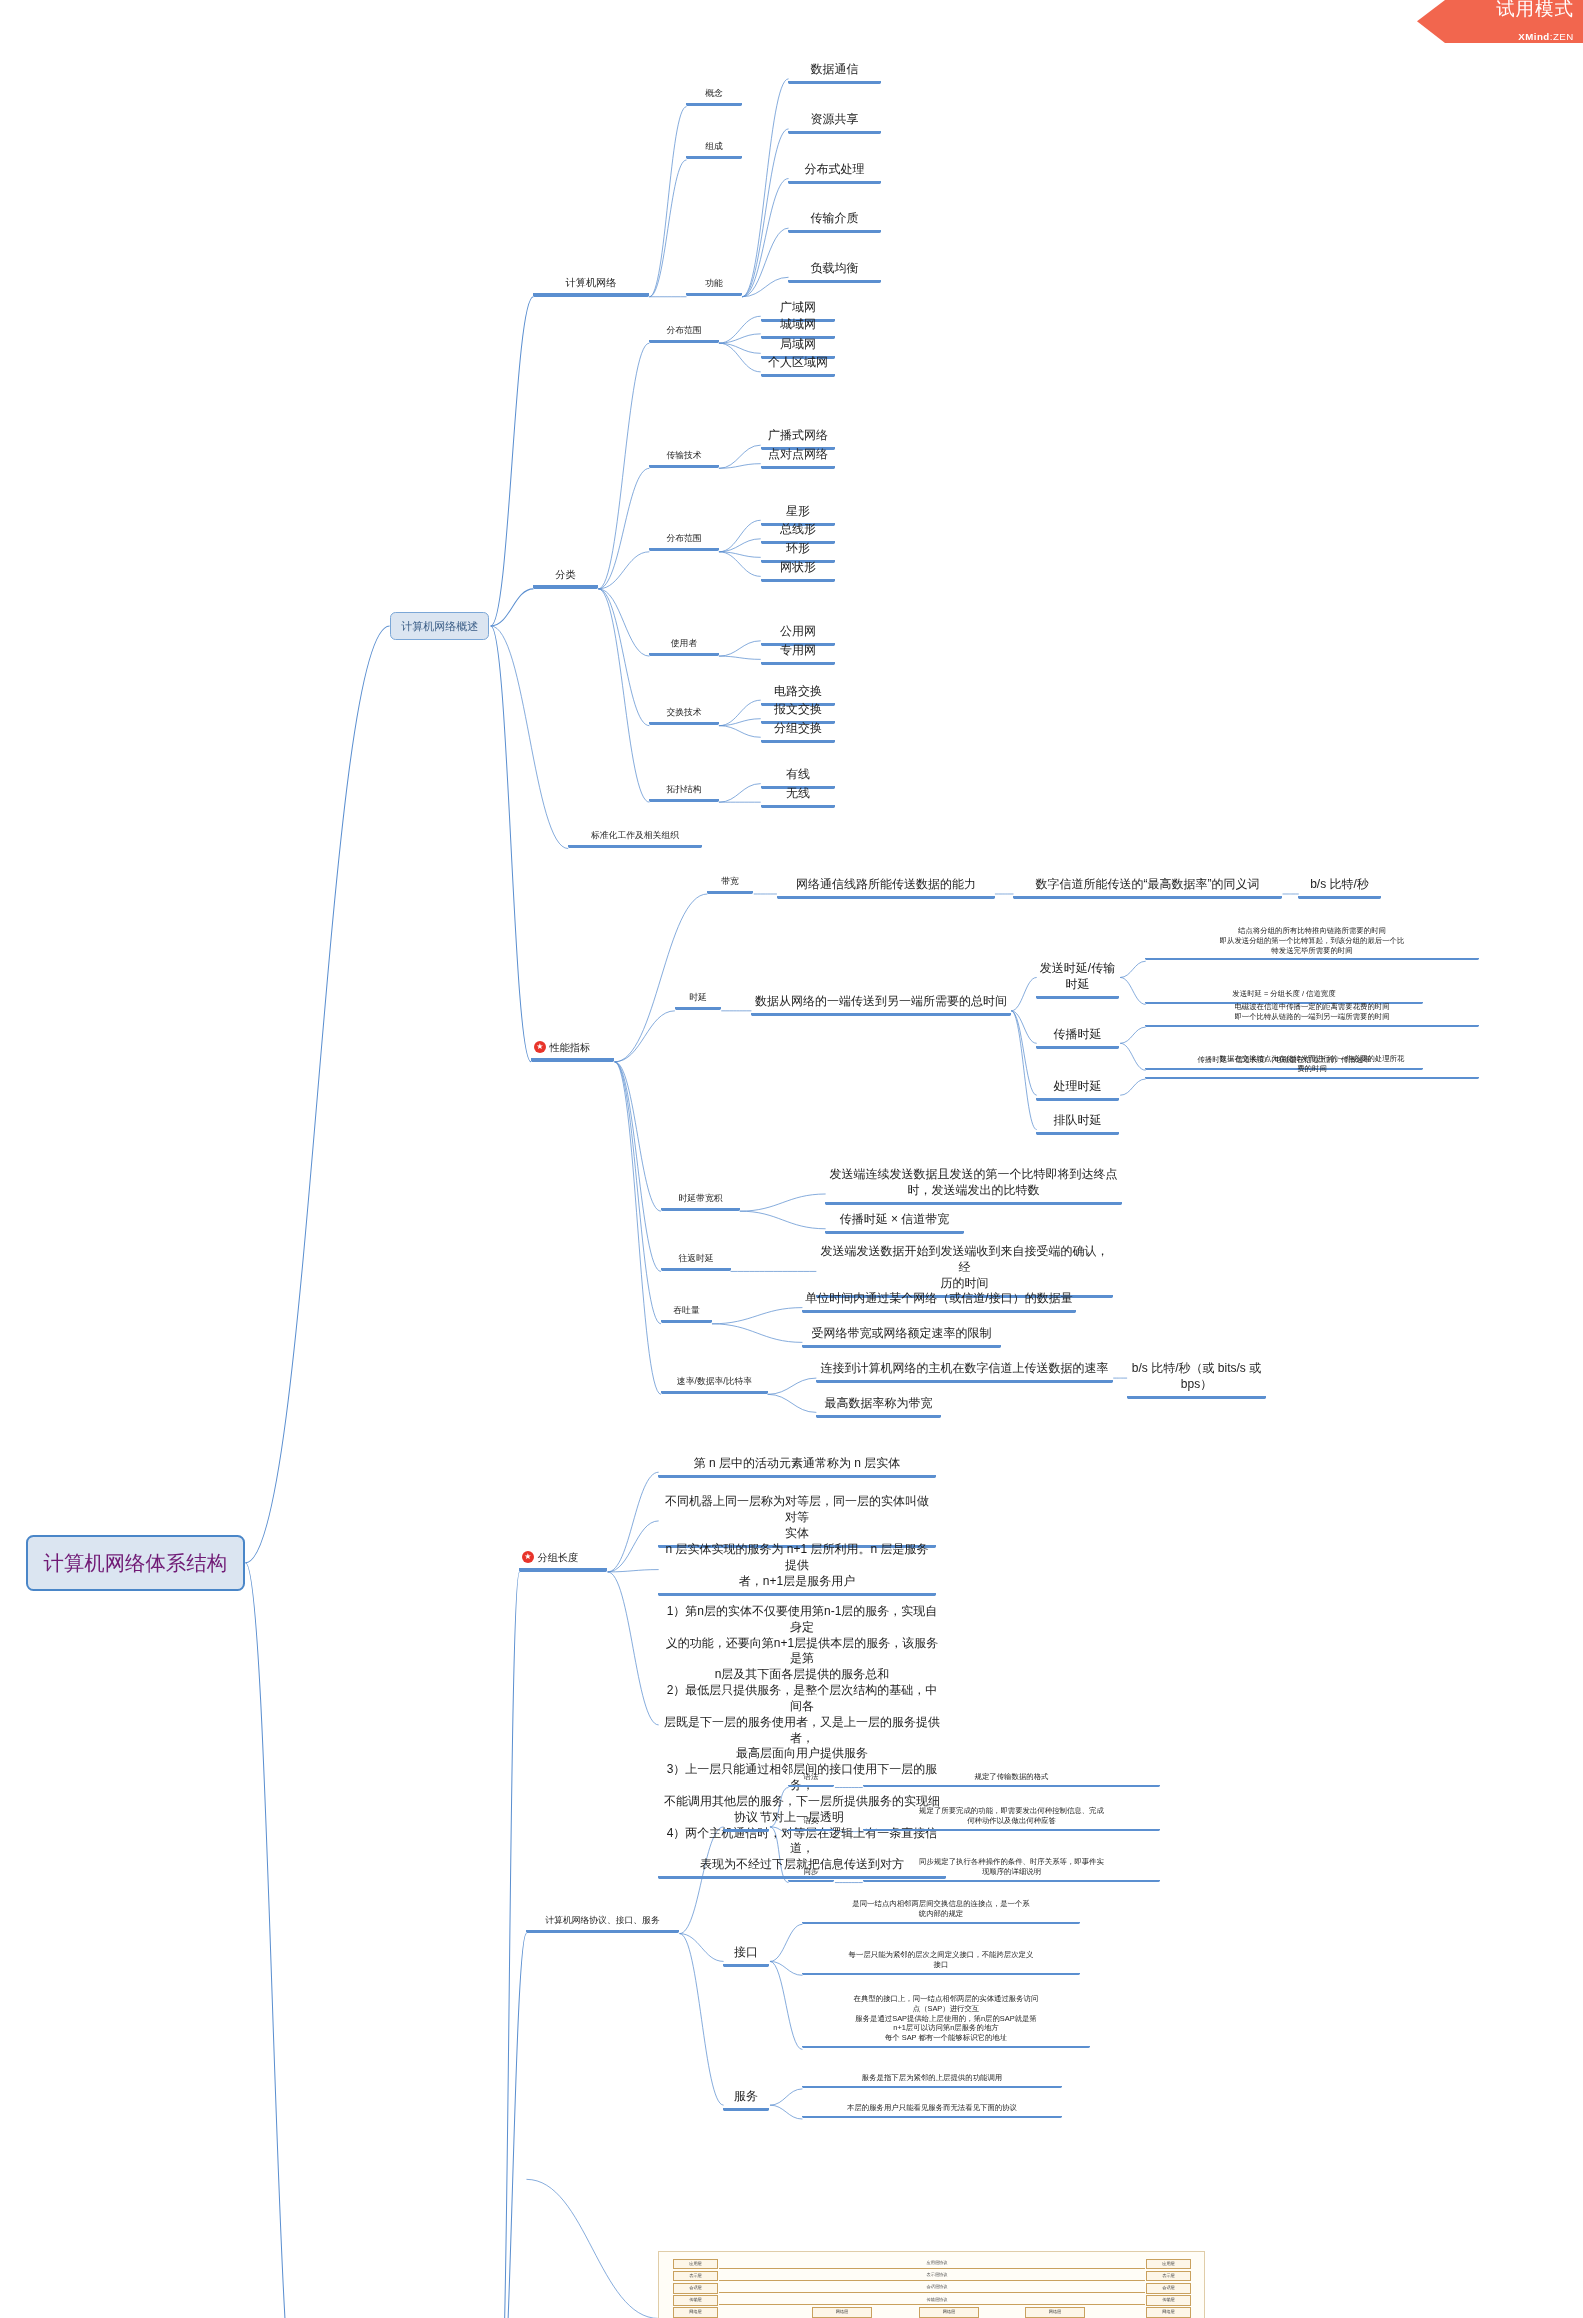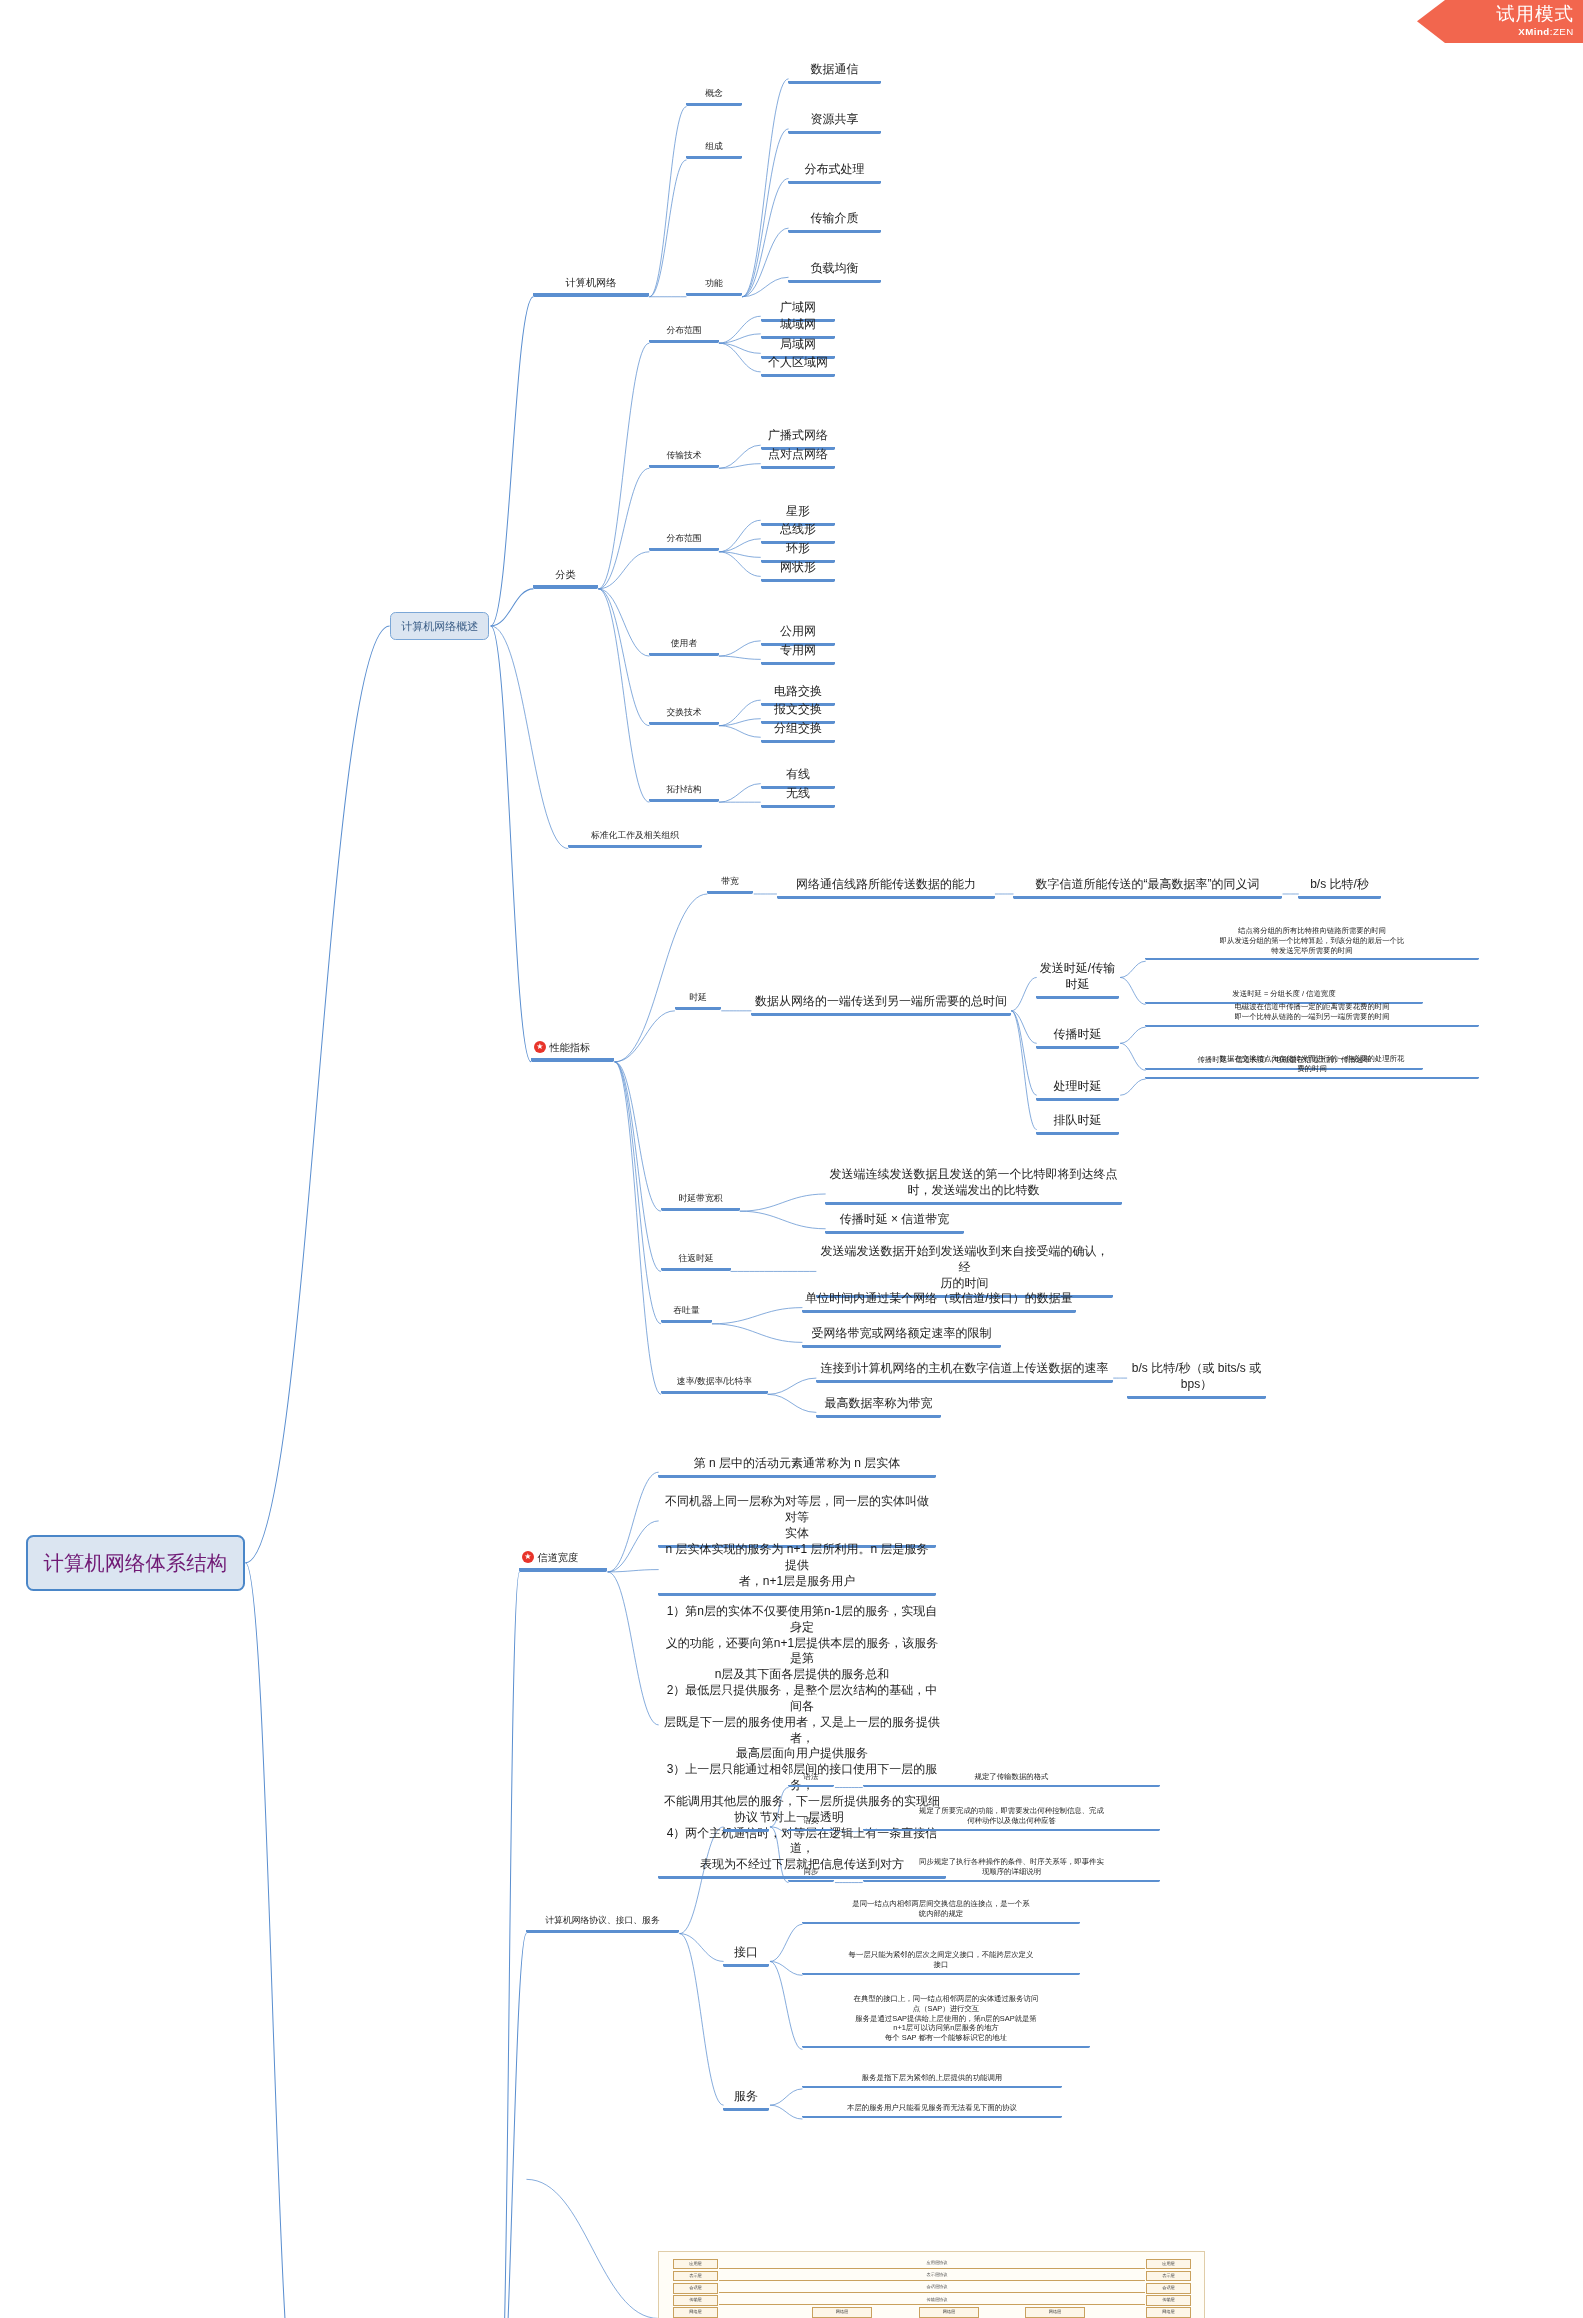--- a/index.html
+++ b/index.html
@@ -16,21 +16,21 @@
   svg#links{position:absolute;left:0;top:0;width:1584px;height:3467px;pointer-events:none;}
 
   
   .trial-badge{
     position:absolute;top:0;right:0;
     width:167px;height:43px;
     background:#f2664e;
     color:#fff;
     clip-path:polygon(28px 0, 167px 0, 167px 43px, 28px 43px, 0 21.3px);
     display:flex;flex-direction:column;
-    align-items:flex-end;justify-content:center;
+    align-items:flex-end;justify-content:space-between;
     padding-right:10.2px;box-sizing:border-box;
     border-radius:0 0 0 1.9px;
   }
   .trial-badge .tb-main{font-size:18.5px;line-height:1;letter-spacing:0.9px;}
   .trial-badge .tb-sub{font-size:9.7px;line-height:1.25;margin-top:1.9px;letter-spacing:0.5px;margin-left:24px;}
   .trial-badge .tb-sub b{font-weight:bold;}
 
   
   .root-node{
     position:absolute;
@@ -307,21 +307,21 @@
       <div class="topic lvl3" style="left: 661px; width: 70px; top: 1253px;">往返时延</div>
       <div class="topic lvl4" style="left: 816px; width: 297px; top: 1244px;">发送端发送数据开始到发送端收到来自接受端的确认，经
 历的时间</div>
       <div class="topic lvl3" style="left: 661px; width: 51px; top: 1305px;">吞吐量</div>
       <div class="topic lvl4" style="left: 802px; width: 274px; top: 1291px;">单位时间内通过某个网络（或信道/接口）的数据量</div>
       <div class="topic lvl4" style="left: 802px; width: 199px; top: 1326px;">受网络带宽或网络额定速率的限制</div>
       <div class="topic lvl3" style="left: 661px; width: 107px; top: 1376px;">速率/数据率/比特率</div>
       <div class="topic lvl4" style="left: 816px; width: 297px; top: 1361px;">连接到计算机网络的主机在数字信道上传送数据的速率</div>
       <div class="topic lvl4" style="left: 1127px; width: 139px; top: 1361px;">b/s 比特/秒（或 bits/s 或 bps）</div>
       <div class="topic lvl4" style="left: 816px; width: 125px; top: 1396px;">最高数据率称为带宽</div>
-      <div class="topic lvl2" style="display: inline-flex; align-items: center; text-align: left; left: 519px; width: 88px; top: 1551px;"><span class="star">★</span><span>信道宽度</span></div>
+      <div class="topic lvl2" style="display: inline-flex; align-items: center; text-align: left; left: 519px; width: 88px; top: 1551px;"><span class="star">★</span><span>分组长度</span></div>
       <div class="topic lvl4" style="left: 658px; width: 278px; top: 1456px;">第 n 层中的活动元素通常称为 n 层实体</div>
       <div class="topic lvl4" style="left: 658px; width: 278px; top: 1494px;">不同机器上同一层称为对等层，同一层的实体叫做对等
 实体</div>
       <div class="topic lvl4" style="left: 658px; width: 278px; top: 1542px;">n 层实体实现的服务为 n+1 层所利用。n 层是服务提供
 者，n+1层是服务用户</div>
       <div class="topic lvl4" style="left: 658px; width: 288px; top: 1604px;">1）第n层的实体不仅要使用第n-1层的服务，实现自身定
 义的功能，还要向第n+1层提供本层的服务，该服务是第
 n层及其下面各层提供的服务总和
 2）最低层只提供服务，是整个层次结构的基础，中间各
 层既是下一层的服务使用者，又是上一层的服务提供者，

